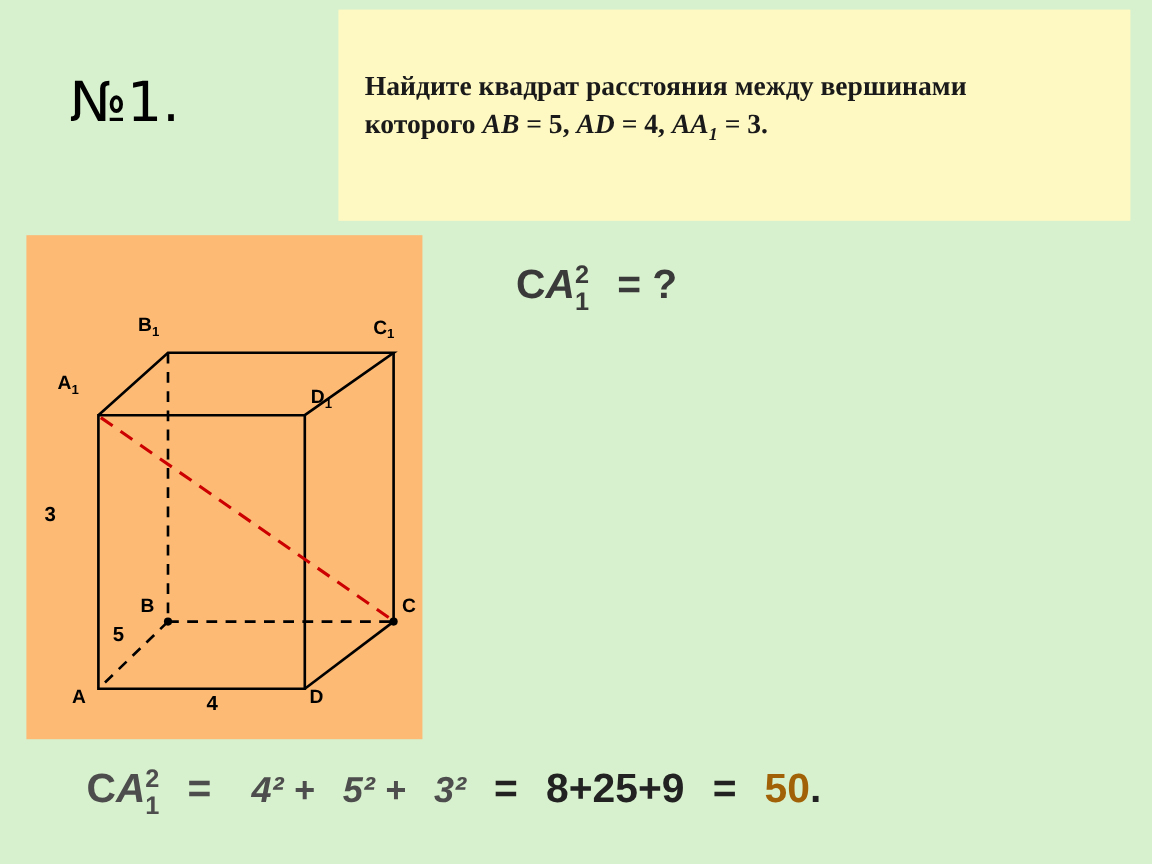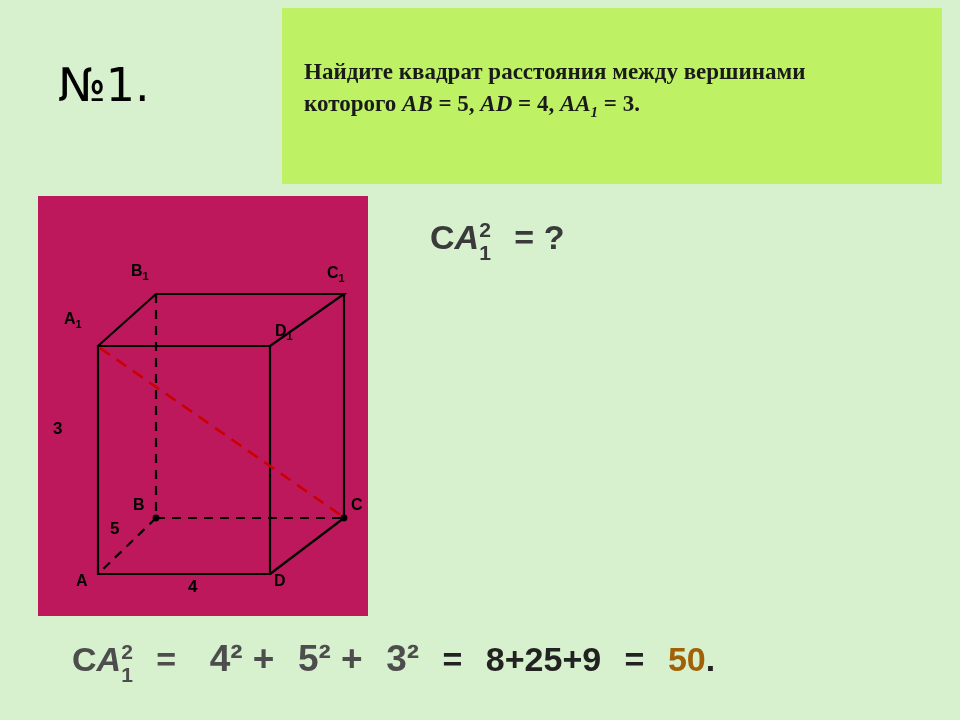--- a/index.html
+++ b/index.html
@@ -33,21 +33,21 @@
     letter-spacing: 0px;
   }
 
   
   #problem-card {
     position: absolute;
     left: 282px;
     top: 8px;
     width: 660px;
     height: 176px;
-    background: #bef264;
+    background: #fef9c3;
   }
   #problem-text {
     position: absolute;
     left: 22px;
     top: 48px;
     width: 620px;
     font-family: "Liberation Serif", serif;
     font-size: 23px;
     line-height: 32px;
     color: #1a1a1a;
@@ -101,22 +101,21 @@
     display: block;
   }
 
   
   #figure-card {
     position: absolute;
     left: 22px;
     top: 196px;
     width: 330px;
     height: 420px;
-    background: #be185d;
-    margin-left: 16px;
+    background: #fdba74;
   }
   #figure-svg {
     position: absolute;
     left: 0;
     top: 0;
   }
 
   
   #solution-line {
     position: absolute;
@@ -124,21 +123,22 @@
     top: 638px;
     font-size: 34px;
     font-weight: bold;
     color: #222;
     white-space: nowrap;
   }
   #solution-line .gray {
     color: #4d4d4d;
   }
   #solution-line .sq {
-    font-size: 37px;
+    font-size: 30px;
+    font-style: italic;
   }
   #solution-line .answer {
     color: #a16207;
     font-weight: bold;
   }
   .sp-s { display:inline-block; width: 14px; }
   .sp-m { display:inline-block; width: 24px; }
 </style>
 </head>
 <body>

